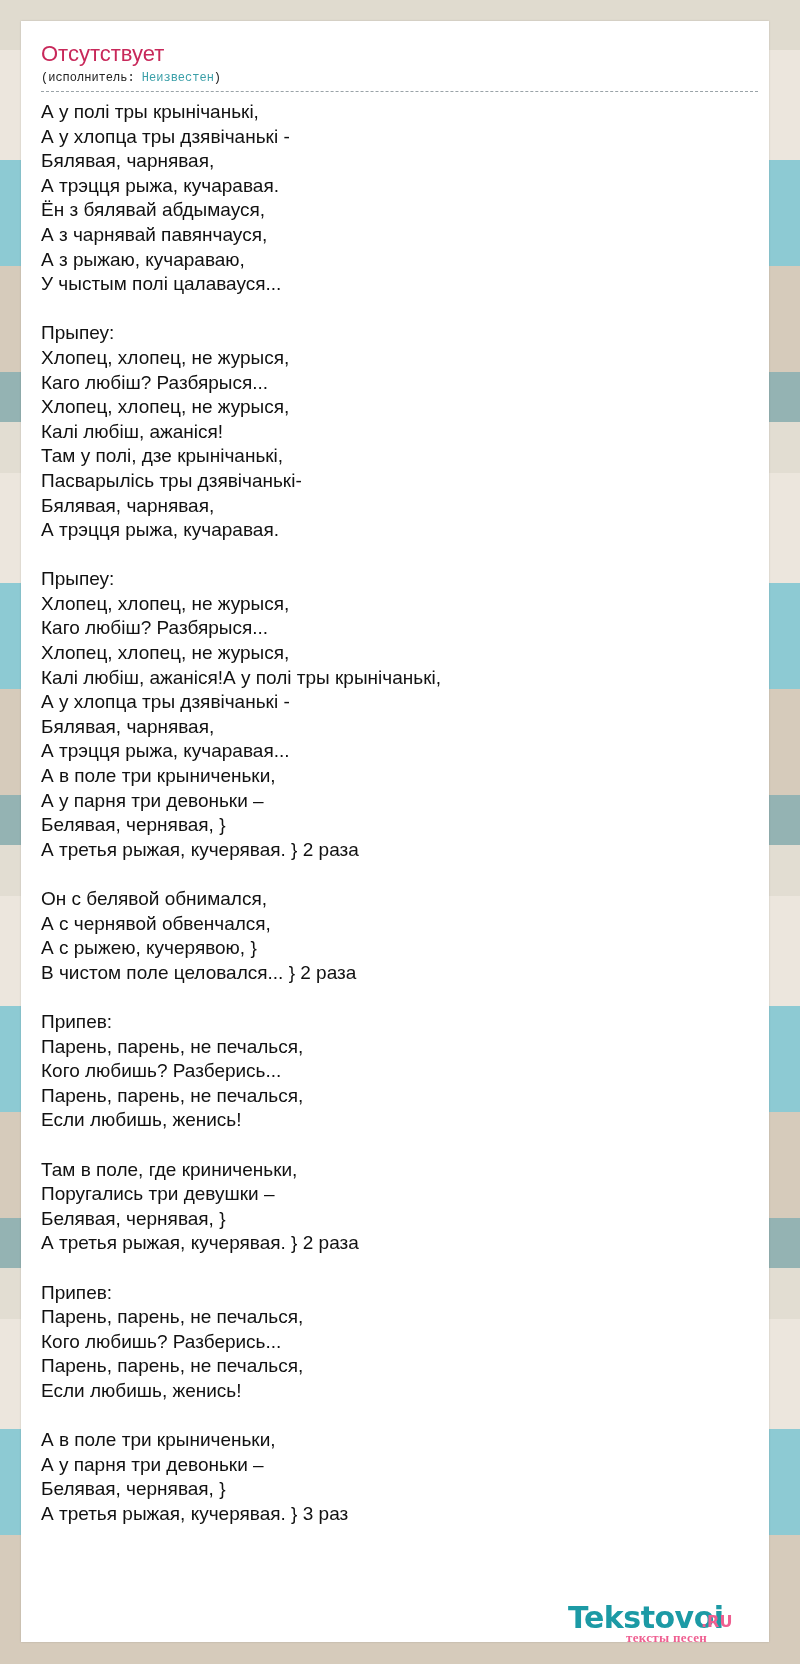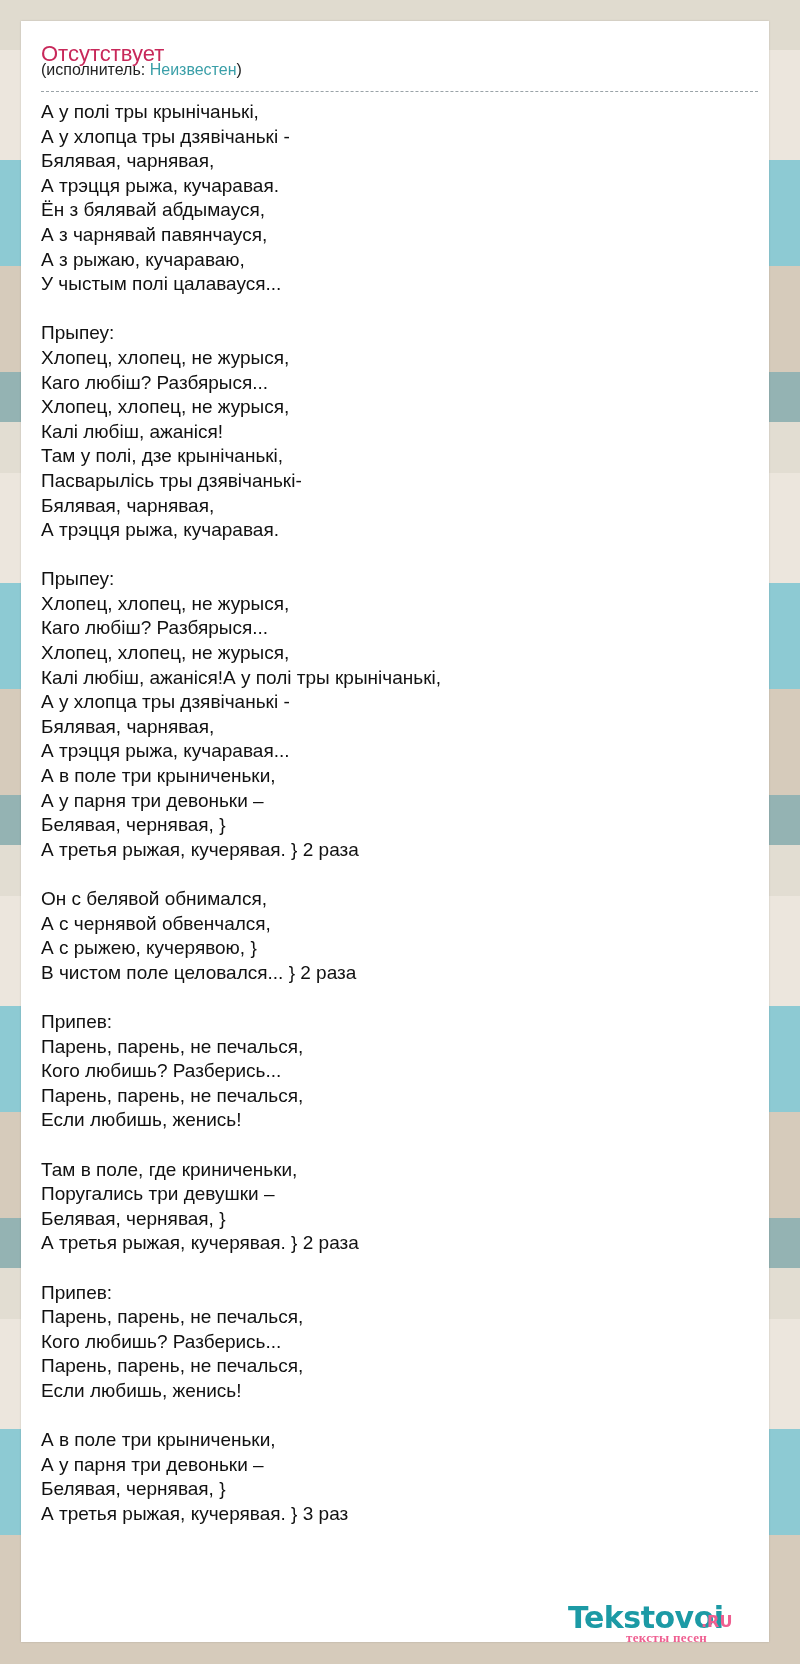--- a/index.html
+++ b/index.html
@@ -25,22 +25,22 @@
   .card {
     position: absolute; left: 21px; top: 21px; width: 748px; height: 1621px;
     background: #ffffff;
     box-shadow: 0 0 2px rgba(0,0,0,0.15);
   }
   .title {
     position: absolute; left: 20px; top: 19px;
     font-size: 22px; color: #c8285a; line-height: 28px;
   }
   .artist-line {
-    position: absolute; left: 20px; top: 40px;
-    font-size: 16px; color: #222; line-height: 18px;
+    position: absolute; left: 20px; top: 48px;
+    font-size: 12px; color: #222; line-height: 18px; font-family: Liberation Mono, monospace;
   }
   .artist-link { color: #3a9fa8; text-decoration: none; }
   .divider {
     position: absolute; left: 20px; top: 70px; width: 717px; height: 0;
     border-top: 1px dashed #9aa3a8;
   }
   .lyrics {
     position: absolute; left: 20px; top: 79px; width: 700px;
     font-size: 19px; line-height: 24.6px; color: #111;
     white-space: pre;

